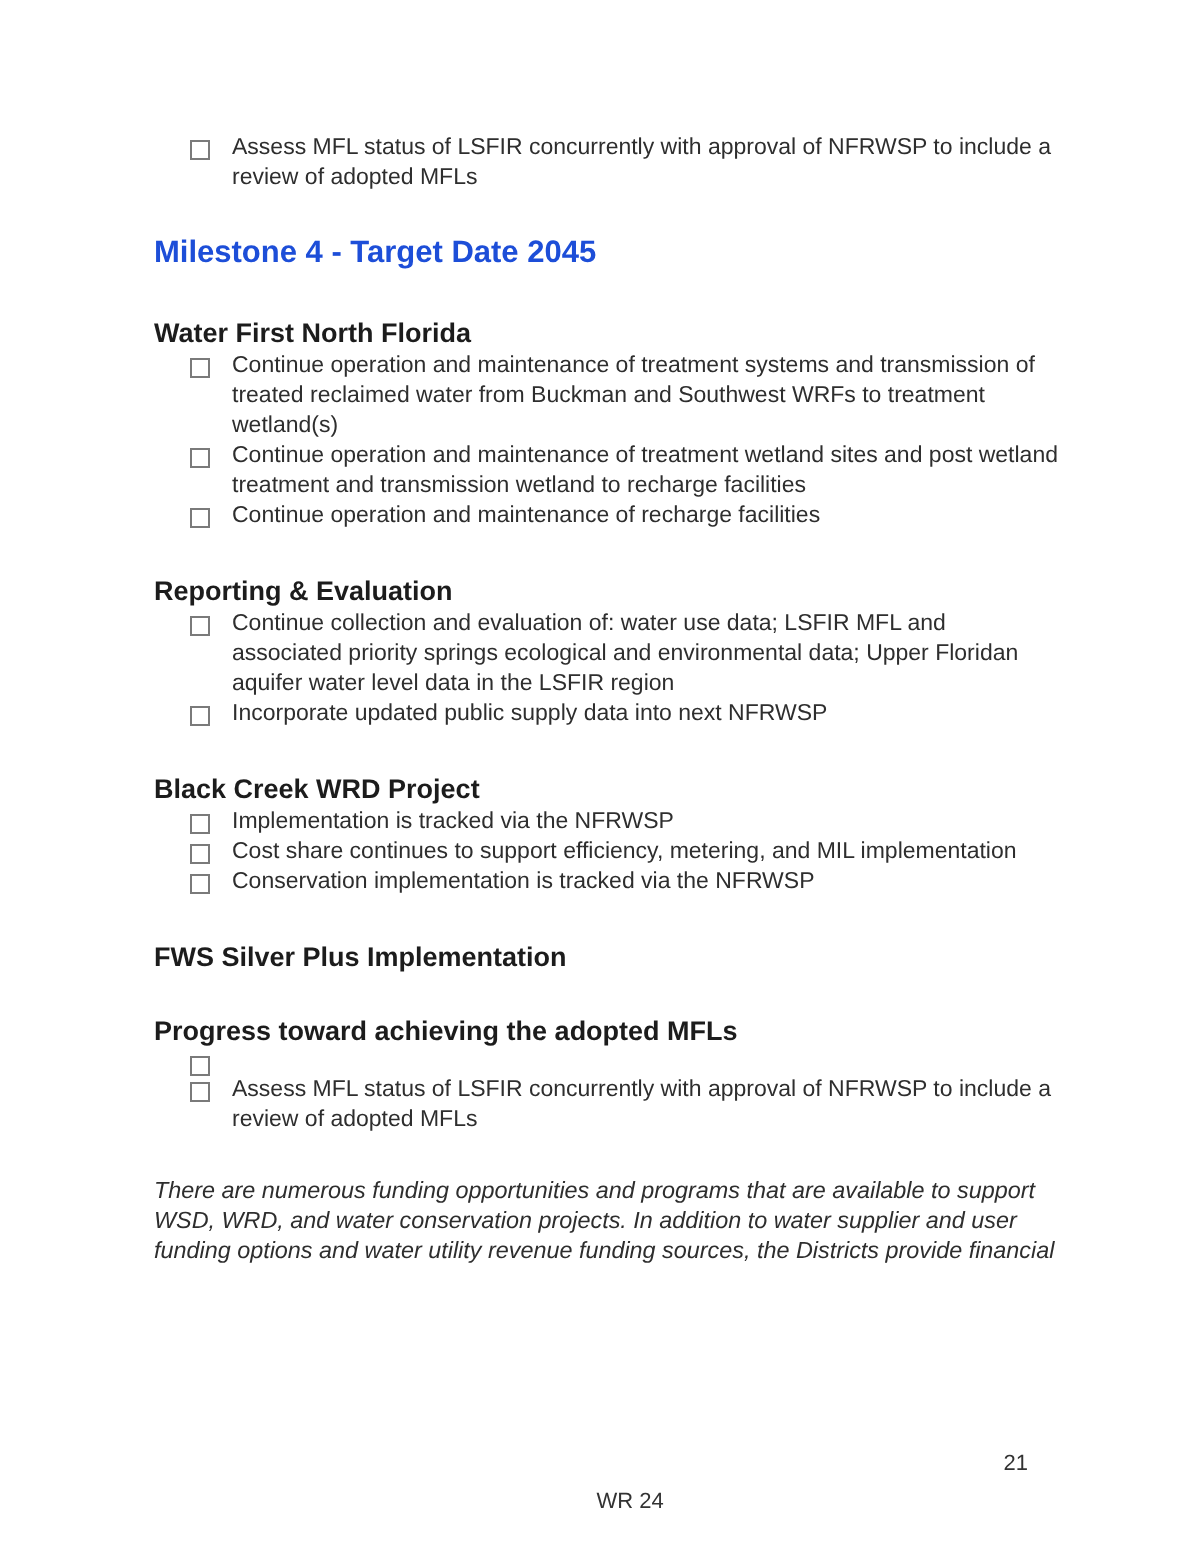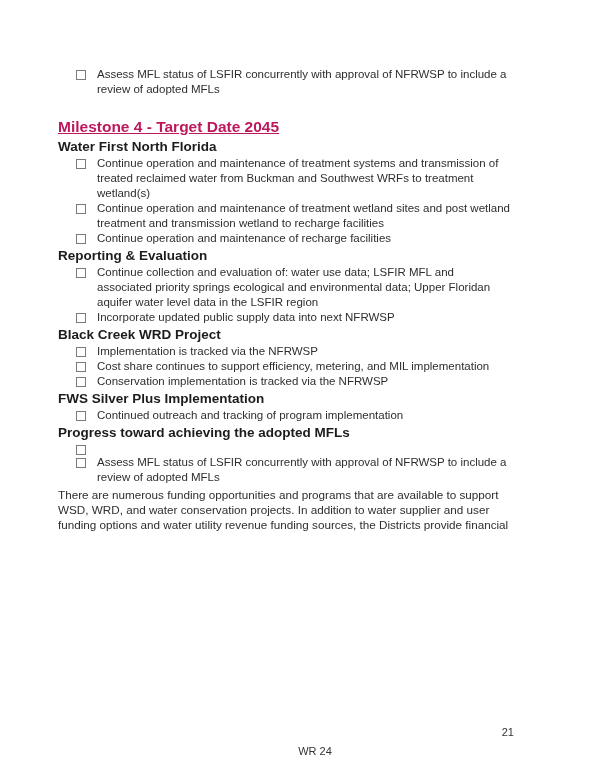--- a/index.html
+++ b/index.html
@@ -7,37 +7,36 @@
     position: relative;
     width: 600px;
     height: 776px;
     background: #ffffff;
     font-family: "Liberation Sans", sans-serif;
     color: #2e2e2e;
     overflow: hidden;
   }
   .content {
     position: absolute;
-    left: 58px;
+    left: 77px;
     top: 67px;
     width: 464px;
   }
   .h { font-weight: bold; color: #1c1c1c; }
   .h.milestone {
     font-size: 15.5px;
     line-height: 20px;
-    color: #be185d;
+    color: #1d4ed8;
     margin-top: 20px;
     margin-bottom: 0;
-    text-decoration: underline;
   }
   .h.sub {
     font-size: 13.5px;
     line-height: 15px;
-    margin-top: 2px;
+    margin-top: 22px;
     margin-bottom: 2px;
   }
   .h.h1 {
     font-size: 19px;
     line-height: 22px;
     margin-top: 13px;
     margin-bottom: 11px;
   }
   .bullets { margin: 0; }
   .bullet {
@@ -56,21 +55,22 @@
   .btext {
     margin-left: 11px;
     font-size: 11.5px;
     line-height: 15px;
     white-space: pre-line;
   }
   .paragraph {
     font-size: 11.7px;
     line-height: 15px;
     white-space: pre-line;
-    margin-top: 2px;
+    margin-top: 20px;
+    font-style: italic;
   }
   .footer-page-number {
     position: absolute;
     top: 726px;
     right: 86px;
     font-size: 11px;
     color: #333333;
   }
   .footer-doc-code {
     position: absolute;
@@ -137,26 +137,20 @@
         <div class="bullet">
           <span class="checkbox"></span>
           <span class="btext">Cost share continues to support efficiency, metering, and MIL implementation</span>
         </div>
         <div class="bullet">
           <span class="checkbox"></span>
           <span class="btext">Conservation implementation is tracked via the NFRWSP</span>
         </div>
       </div>
       <div class="h sub">FWS Silver Plus Implementation</div>
-      <div class="bullets">
-        <div class="bullet">
-          <span class="checkbox"></span>
-          <span class="btext">Continued outreach and tracking of program implementation</span>
-        </div>
-      </div>
       <div class="h sub">Progress toward achieving the adopted MFLs</div>
       <div class="bullets">
         <div class="bullet">
           <span class="checkbox"></span>
         </div>
         <div class="bullet">
           <span class="checkbox"></span>
           <span class="btext">Assess MFL status of LSFIR concurrently with approval of NFRWSP to include a
 review of adopted MFLs</span>
         </div>

